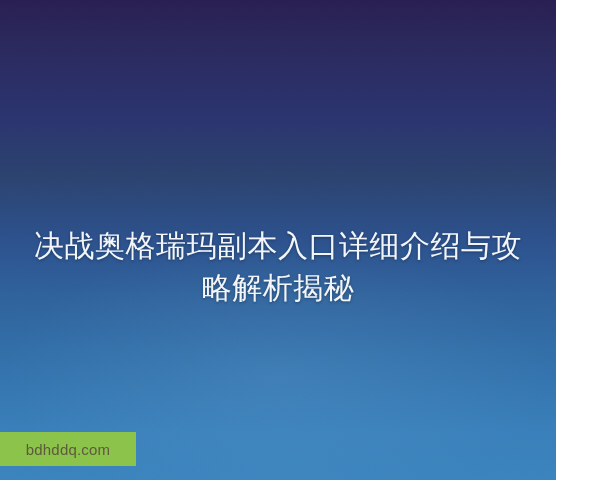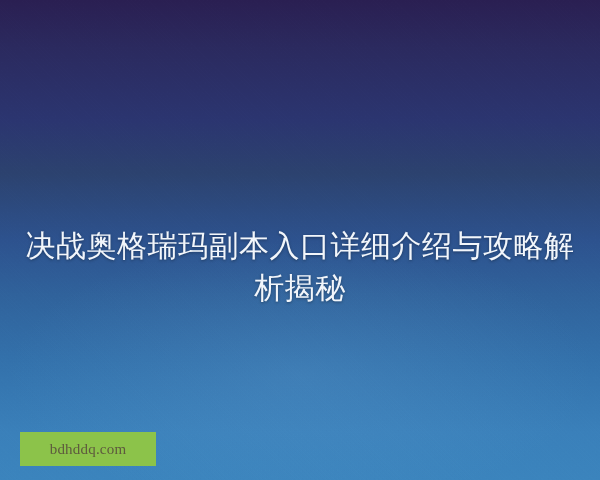--- a/index.html
+++ b/index.html
@@ -3,24 +3,24 @@
 <meta charset="utf-8">
 <style>
   html, body {
     margin: 0;
     padding: 0;
     background: #ffffff;
   }
 
   #card {
     position: relative;
-    width: 600px;
+    width: 556px;
     height: 480px;
     overflow: hidden;
-    font-family: Liberation Serif, serif;
+    font-family: Liberation Sans, sans-serif;
   }
 
   
   #bg-gradient {
     position: absolute;
     inset: 0;
     background: linear-gradient(
       to bottom,
       #2a1f52 0%,
       #2b2a5f 10%,
@@ -67,21 +67,21 @@
     letter-spacing: 0.5px;
     font-weight: 400;
     padding: 0 22px;
     box-sizing: border-box;
     text-shadow: 0 1px 3px rgba(0,0,0,0.35);
     white-space: normal;
   }
 
   #watermark-badge {
     position: absolute;
-    left: 20px;
+    left: 0;
     top: 432px;
     width: 136px;
     height: 34px;
     background: #8cc34a;
     display: flex;
     align-items: center;
     justify-content: center;
     box-sizing: border-box;
   }
 

